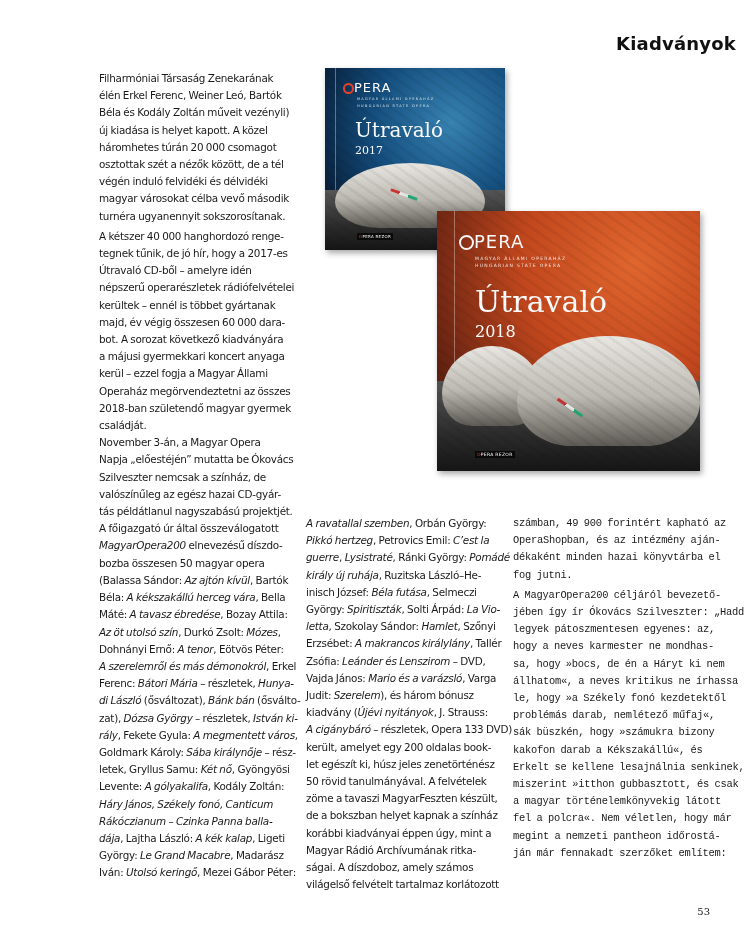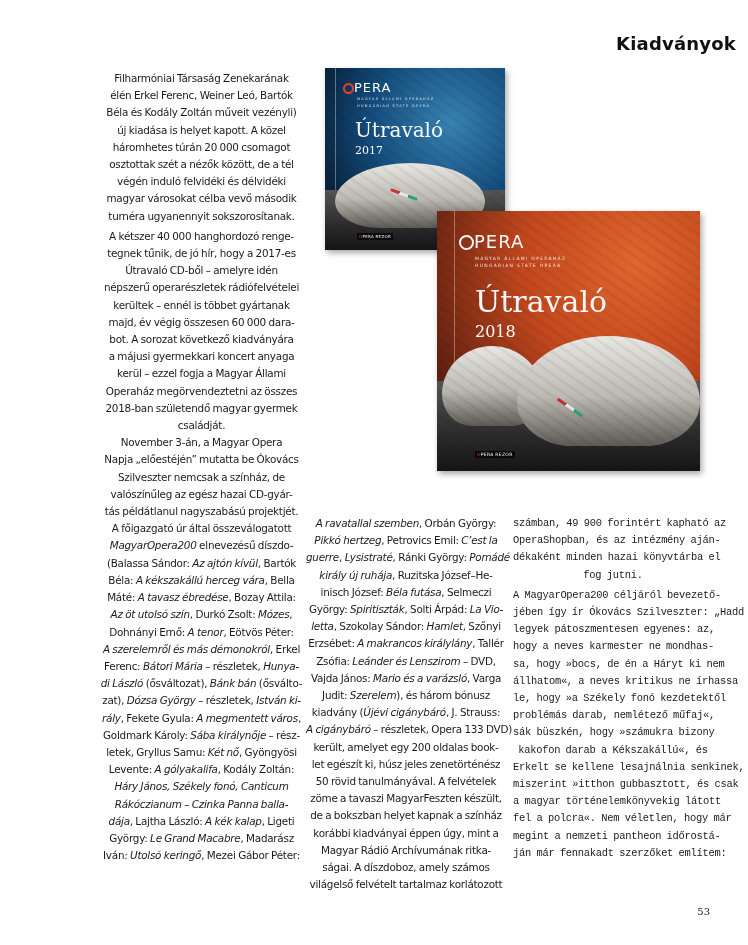--- a/index.html
+++ b/index.html
@@ -2,21 +2,21 @@
 <html><head>
 <meta charset="utf-8">
 <style>
   html, body { margin: 0; padding: 0; background: #ffffff; }
   body { width: 748px; height: 945px; position: relative; overflow: hidden;
          font-family: "DejaVu Sans", sans-serif; color: #1a1a1a; }
   .section-title { position: absolute; top: 33px; right: 12px; font-size: 18px; font-weight: bold;
                    letter-spacing: 0.2px; color: #111; }
   .col { position: absolute; font-size: 10.4px; line-height: 17.2px; letter-spacing: -0.25px;
          color: #1a1a1a; word-spacing: -0.5px; }
-  .col p { margin: 0; text-align: center; }
+  .col p { margin: 0; }
   .col p.gap { margin-top: 3px; }
   .col1 { left: 99px; top: 70px; width: 205px; }
   .col2 { left: 306px; top: 515px; width: 200px; }
   .col3 { left: 513px; top: 515px; width: 200px; font-family: Liberation Mono, monospace; }
   .line { display: block; white-space: nowrap; }
   i { font-style: italic; }
   .pagenum { position: absolute; right: 38px; top: 906px; font-size: 10px;
              font-family: "DejaVu Serif", serif; color: #222; margin-left: 48px; }
 
   
@@ -111,20 +111,21 @@
     <span class="line">családját.</span>
   </p>
   <p>
     <span class="line">November 3-án, a Magyar Opera</span>
     <span class="line">Napja „előestéjén” mutatta be Ókovács</span>
     <span class="line">Szilveszter nemcsak a színház, de</span>
     <span class="line">valószínűleg az egész hazai CD-gyár-</span>
     <span class="line">tás példátlanul nagyszabású projektjét.</span>
     <span class="line">A főigazgató úr által összeválogatott</span>
     <span class="line"><i>MagyarOpera200</i><span> elnevezésű díszdo-</span></span>
+    <span class="line">bozba összesen 50 magyar opera</span>
     <span class="line"><span>(Balassa Sándor: </span><i>Az ajtón kívül</i><span>, Bartók</span></span>
     <span class="line"><span>Béla: </span><i>A kékszakállú herceg vára</i><span>, Bella</span></span>
     <span class="line"><span>Máté: </span><i>A tavasz ébredése</i><span>, Bozay Attila:</span></span>
     <span class="line"><i>Az öt utolsó szín</i><span>, Durkó Zsolt: </span><i>Mózes</i><span>,</span></span>
     <span class="line"><span>Dohnányi Ernő: </span><i>A tenor</i><span>, Eötvös Péter:</span></span>
     <span class="line"><i>A szerelemről és más démonokról</i><span>, Erkel</span></span>
     <span class="line"><span>Ferenc: </span><i>Bátori Mária</i><span> – részletek, </span><i>Hunya-</i></span>
     <span class="line"><i>di László</i><span> (ősváltozat), </span><i>Bánk bán</i><span> (ősválto-</span></span>
     <span class="line"><span>zat), </span><i>Dózsa György</i><span> – részletek, </span><i>István ki-</i></span>
     <span class="line"><i>rály</i><span>, Fekete Gyula: </span><i>A megmentett város</i><span>,</span></span>
@@ -137,29 +138,29 @@
     <span class="line"><span>György: </span><i>Le Grand Macabre</i><span>, Madarász</span></span>
     <span class="line"><span>Iván: </span><i>Utolsó keringő</i><span>, Mezei Gábor Péter:</span></span>
   </p>
 </div>
 
 <div class="col col2">
   <p>
     <span class="line"><i>A ravatallal szemben</i><span>, Orbán György:</span></span>
     <span class="line"><i>Pikkó hertzeg</i><span>, Petrovics Emil: </span><i>C’est la</i></span>
     <span class="line"><i>guerre</i><span>, </span><i>Lysistraté</i><span>, Ránki György: </span><i>Pomádé</i></span>
-    <span class="line"><i>király új ruhája</i><span>, Ruzitska József–He-</span></span>
+    <span class="line"><i>király új ruhája</i><span>, Ruzitska László–He-</span></span>
     <span class="line"><span>inisch József: </span><i>Béla futása</i><span>, Selmeczi</span></span>
     <span class="line"><span>György: </span><i>Spiritiszták</i><span>, Solti Árpád: </span><i>La Vio-</i></span>
     <span class="line"><i>letta</i><span>, Szokolay Sándor: </span><i>Hamlet</i><span>, Szőnyi</span></span>
     <span class="line"><span>Erzsébet: </span><i>A makrancos királylány</i><span>, Tallér</span></span>
     <span class="line"><span>Zsófia: </span><i>Leánder és Lenszirom</i><span> – DVD,</span></span>
     <span class="line"><span>Vajda János: </span><i>Mario és a varázsló</i><span>, Varga</span></span>
     <span class="line"><span>Judit: </span><i>Szerelem</i><span>), és három bónusz</span></span>
-    <span class="line"><span>kiadvány (</span><i>Újévi cigánybáró</i><span>, J. Strauss:</span></span>
+    <span class="line"><span>kiadvány (</span><i>Újévi nyitányok</i><span>, J. Strauss:</span></span>
     <span class="line"><i>A cigánybáró</i><span> – részletek, Opera 133 DVD)</span></span>
     <span class="line">került, amelyet egy 200 oldalas book-</span>
     <span class="line">let egészít ki, húsz jeles zenetörténész</span>
     <span class="line">50 rövid tanulmányával. A felvételek</span>
     <span class="line">zöme a tavaszi MagyarFeszten készült,</span>
     <span class="line">de a bokszban helyet kapnak a színház</span>
     <span class="line">korábbi kiadványai éppen úgy, mint a</span>
     <span class="line">Magyar Rádió Archívumának ritka-</span>
     <span class="line">ságai. A díszdoboz, amely számos</span>
     <span class="line">világelső felvételt tartalmaz korlátozott</span>

